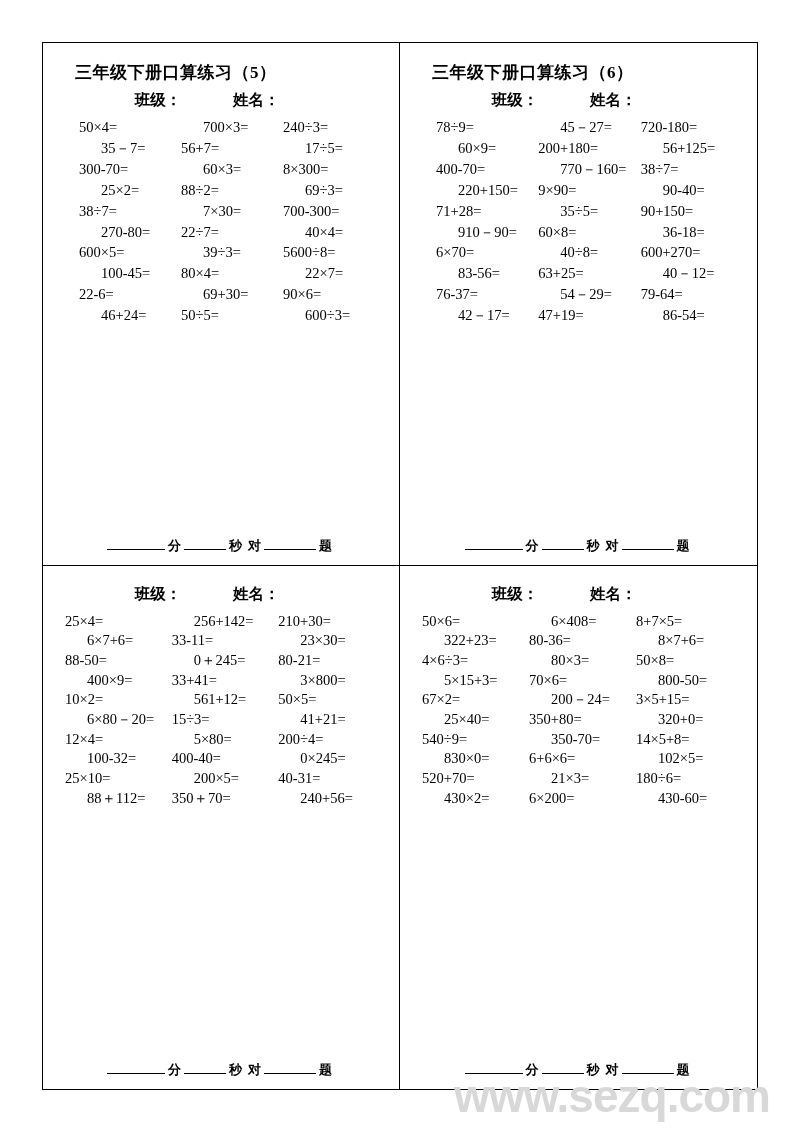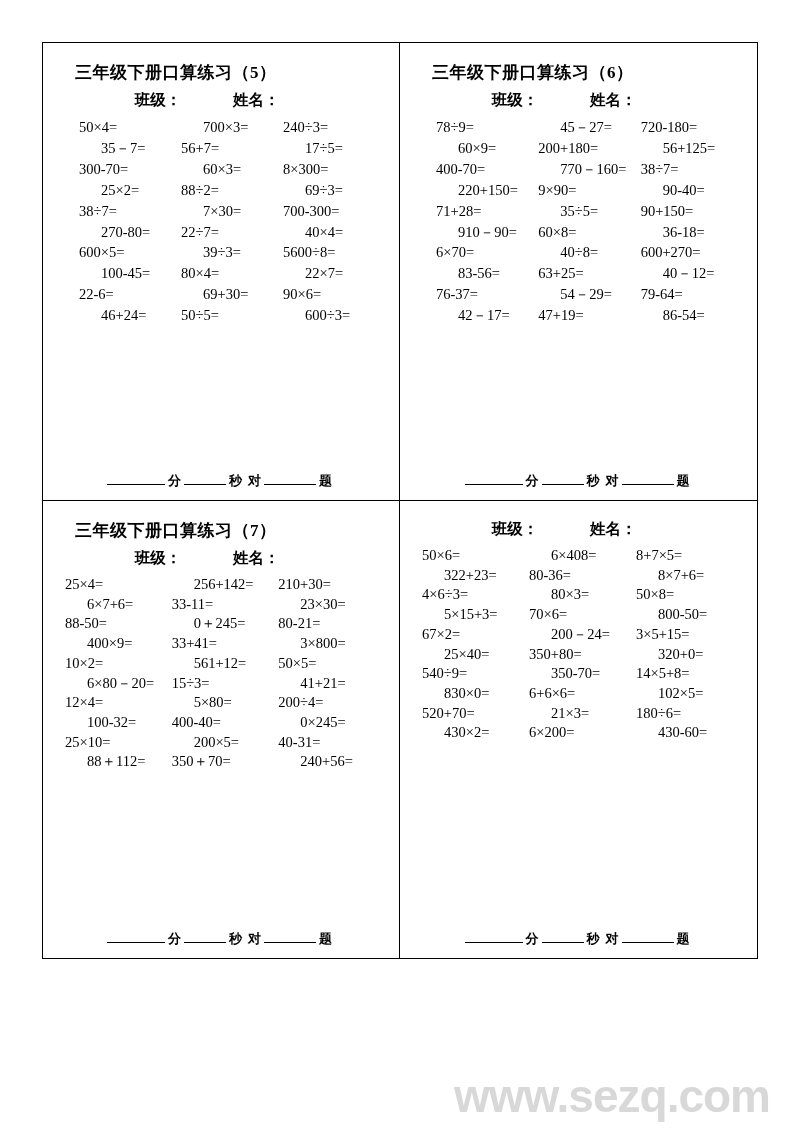--- a/index.html
+++ b/index.html
@@ -12,21 +12,21 @@
     background: #ffffff;
     font-family: "Liberation Serif", "DejaVu Serif", serif;
     position: relative;
     overflow: hidden;
   }
   .page {
     position: absolute;
     left: 42px;
     top: 42px;
     width: 716px;
-    height: 917px;
+    height: 1048px;
     border: 1px solid #000;
     box-sizing: border-box;
     display: grid;
     grid-template-columns: 1fr 1fr;
     grid-template-rows: 1fr 1fr;
   }
   .quad {
     box-sizing: border-box;
     padding: 18px 14px 8px 14px;
     position: relative;
@@ -192,21 +192,20 @@
       <div class="prob">42－17=</div>
       <div class="prob">47+19=</div>
       <div class="prob">86-54=</div>
     </div>
     <div class="footer">
       <span class="blank b1"></span><span class="fw">分</span><span class="blank b2"></span><span class="fw">秒</span><span class="fw">对</span><span class="blank b3"></span><span class="fw">题</span>
     </div>
   </div>
 
   <div class="quad c0 q3">
-    <div class="title">三年级下册口算练习（7）</div>
     <div class="idrow">
       <span class="cls">班级：</span>
       <span class="nm">姓名：</span>
     </div>
     <div class="problems">
       <div class="prob">25×4=</div>
       <div class="prob">256+142=</div>
       <div class="prob">210+30=</div>
       <div class="prob">6×7+6=</div>
       <div class="prob">33-11=</div>

